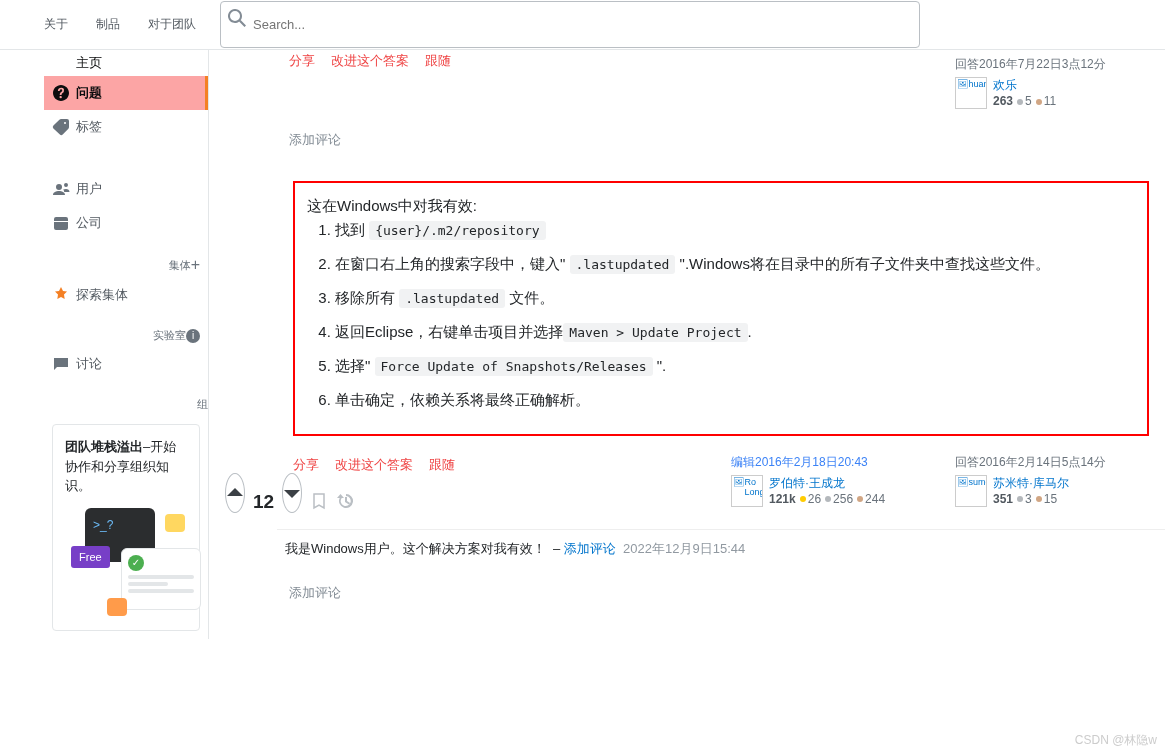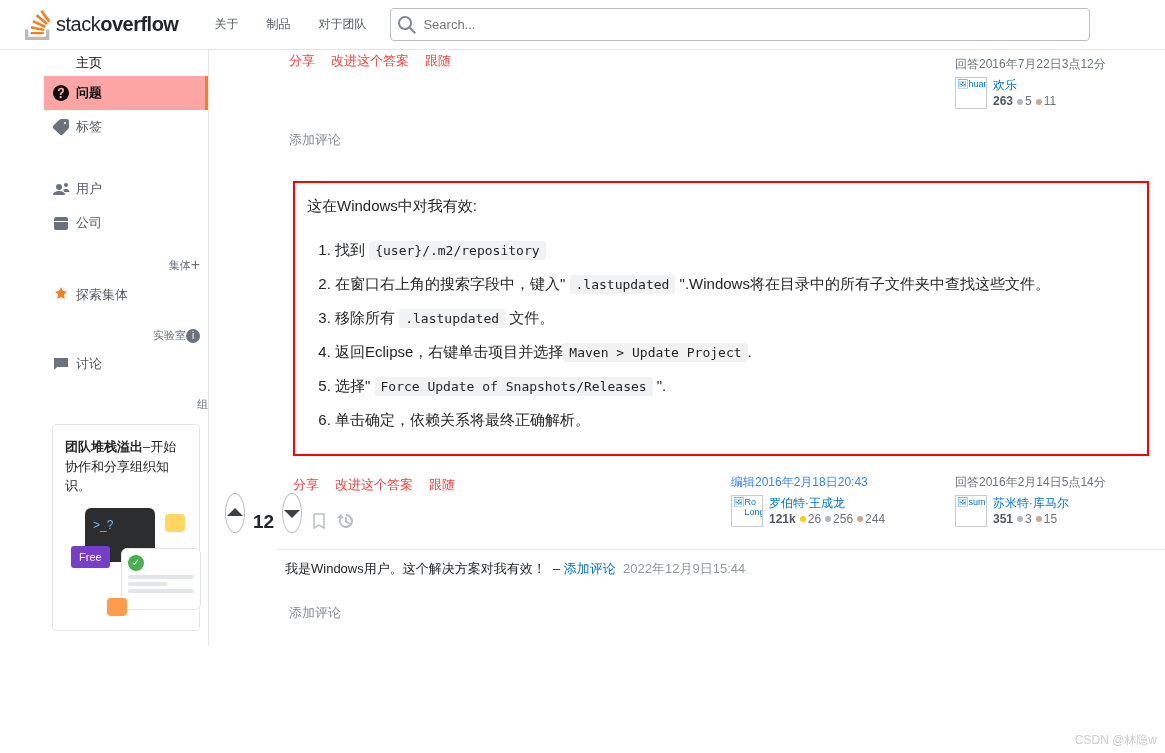--- a/index.html
+++ b/index.html
@@ -6,21 +6,21 @@
 body { font-family: -apple-system, BlinkMacSystemFont, "Segoe UI", Arial, sans-serif; font-size: 13px; color: #232629; background: #fff; }
 .topbar { display: flex; align-items: center; height: 50px; border-bottom: 1px solid #e3e6e8; padding: 0 16px; position: relative; }
 .logo-wrap { display: flex; align-items: center; padding: 0 8px; }
 .logo-img { width: 28px; height: 30px; margin-right: 4px; }
 .logo-text { font-size: 20px; letter-spacing: -0.5px; }
 .logo-text .bold { font-weight: 700; }
 .top-links { display: flex; gap: 4px; margin-left: 16px; }
 .top-links a { padding: 6px 12px; color: #525960; text-decoration: none; font-size: 12px; border-radius: 20px; }
 .search-wrap { flex: 1; margin-left: 12px; position: relative; max-width: 700px; }
 .search-wrap svg { position: absolute; left: 8px; top: 8px; pointer-events:none; }
-.search-input { width: 100%; height: 33px; padding: 7px 9px 7px 32px; border: 1px solid #babfc4; border-radius: 4px; font-size: 13px; }
+.search-input { width: 100%; height: 47px; padding: 7px 9px 7px 32px; border: 1px solid #babfc4; border-radius: 4px; font-size: 13px; }
 .content-wrap { display: flex; }
 .left-nav { width: 164px; padding-top: 0; flex-shrink: 0; margin-left: 44px; }
 .nav-item { display: flex; align-items: center; padding: 8px 6px 8px 8px; color: #525960; font-size: 13px; cursor: pointer; }
 .nav-item.selected { background: #fca5a5; border-right: 3px solid #f48024; font-weight: 700; color: #0c0d0e; }
 .nav-item .icon { width: 18px; height: 18px; margin-right: 6px; display:flex; align-items:center; justify-content:center; }
 .nav-header { font-size: 11px; color: #6a737c; padding: 16px 0 4px 8px; display:flex; align-items:center; justify-content:flex-end;}
 .nav-header .plus { margin-right: 8px; color:#6a737c; font-size:16px;}
 .nav-header .info { margin-right: 8px; width:14px; height:14px; border-radius:50%; background:#6a737c; color:#fff; font-size:10px; display:flex; align-items:center; justify-content:center;}
 .teams-box { margin: 8px; padding: 12px; border: 1px solid #e3e6e8; border-radius: 4px; font-size: 13px; line-height:1.5; }
 .teams-box b { font-weight:700; }
@@ -34,21 +34,21 @@
 .tg-bubble2 { position:absolute; left:42px; top:90px; width:20px; height:18px; background:#ff9b4a; border-radius:4px;}
 .main { flex: 1; border-left: 1px solid #e3e6e8; padding: 0; }
 .answer { display: flex; padding: 16px 16px 8px 16px; }
 .answer.boxed .answer-body-wrap { border:2px solid red; padding:12px; }
 .vote-col { width: 52px; display:flex; align-items:flex-end; gap:8px; padding-top:4px; }
 .vote-btn { width:40px; height:40px; border:1px solid #babfc4; border-radius:50%; display:flex; align-items:center; justify-content:center; cursor:pointer; background:#fff;}
 .vote-score { font-size:19px; font-weight:700; }
 .vote-extra { color:#babfc4; cursor:pointer;}
 .answer-body { flex:1; padding-left:16px;}
 .answer-body-wrap { }
-.answer-body p { font-size:15px; line-height:1.5; margin-bottom:20px;}
+.answer-body p { font-size:15px; line-height:1.5; margin-bottom:0;}
 .answer-body ol { font-size:15px; line-height:1.6; padding-left:28px;}
 .answer-body ol li { margin-bottom:10px;}
 code { background:#f1f2f3; padding:2px 6px; border-radius:3px; font-family: ui-monospace, Menlo, Consolas, monospace; font-size:13px;}
 .post-menu { display:flex; gap:16px; padding:8px 0; font-size:13px; color:#6a737c;}
 .post-menu a { color:#ef4444; text-decoration:none; cursor:pointer;}
 .sig { width:200px; font-size:12px; padding:6px; border-radius:4px;}
 .sig-time { color:#6a737c; margin-bottom:4px;}
 .sig-time a { color:#3b82f6; text-decoration:none;}
 .sig-user { display:flex; gap:6px; align-items:flex-start;}
 .sig-avatar { width:32px; height:32px; border:1px solid #ccc; display:flex; align-items:flex-start; justify-content:flex-start; font-size:9px; color:#0074cc; padding:1px; overflow:hidden;}
@@ -62,27 +62,20 @@
 .comment-box .cuser { color:#0074cc;}
 .comment-box .ctime { color:#9199a1;}
 .watermark { position:fixed; bottom:4px; right:8px; color:#ccc; font-size:12px;}
 .answer-row-top { display:flex; padding:0 16px 8px 80px; flex-wrap:wrap; justify-content:space-between; align-items:flex-start;}
 .answer-row-top .post-menu { padding-top:2px;}
 </style>
 </head>
 <body>
 
 <div class="topbar">
-  <div class="logo-wrap">
-    <svg class="logo-img" viewBox="0 0 32 37">
-        <path fill="#bcbbbb" d="M26 33v-9h4v13H0V24h4v9z"></path>
-        <path fill="#f48024" d="m21.5 0-2.7 2 9.9 13.3 2.7-2zM26 18.4 13.3 7.8l2.1-2.5 12.7 10.6zM9.1 15.2l15 7 1.4-3-15-7zm14 10.79.68-2.95-16.1-3.35L7 23zM23 30H7v-3h16z"></path>
-      </svg>
-    <span class="logo-text">stack<span class="bold">overflow</span></span>
-  </div>
   <div class="top-links">
     <a>关于</a>
     <a>制品</a>
     <a>对于团队</a>
   </div>
   <div class="search-wrap">
     <svg width="18" height="18" viewBox="0 0 18 18" fill="#838c95">
         <path d="m18 16.5-5.14-5.18h-.35a7 7 0 1 0-1.19 1.19v.35L16.5 18l1.5-1.5ZM12 7A5 5 0 1 1 2 7a5 5 0 0 1 10 0Z"></path>
       </svg>
     <input class="search-input" placeholder="Search..." style="">

